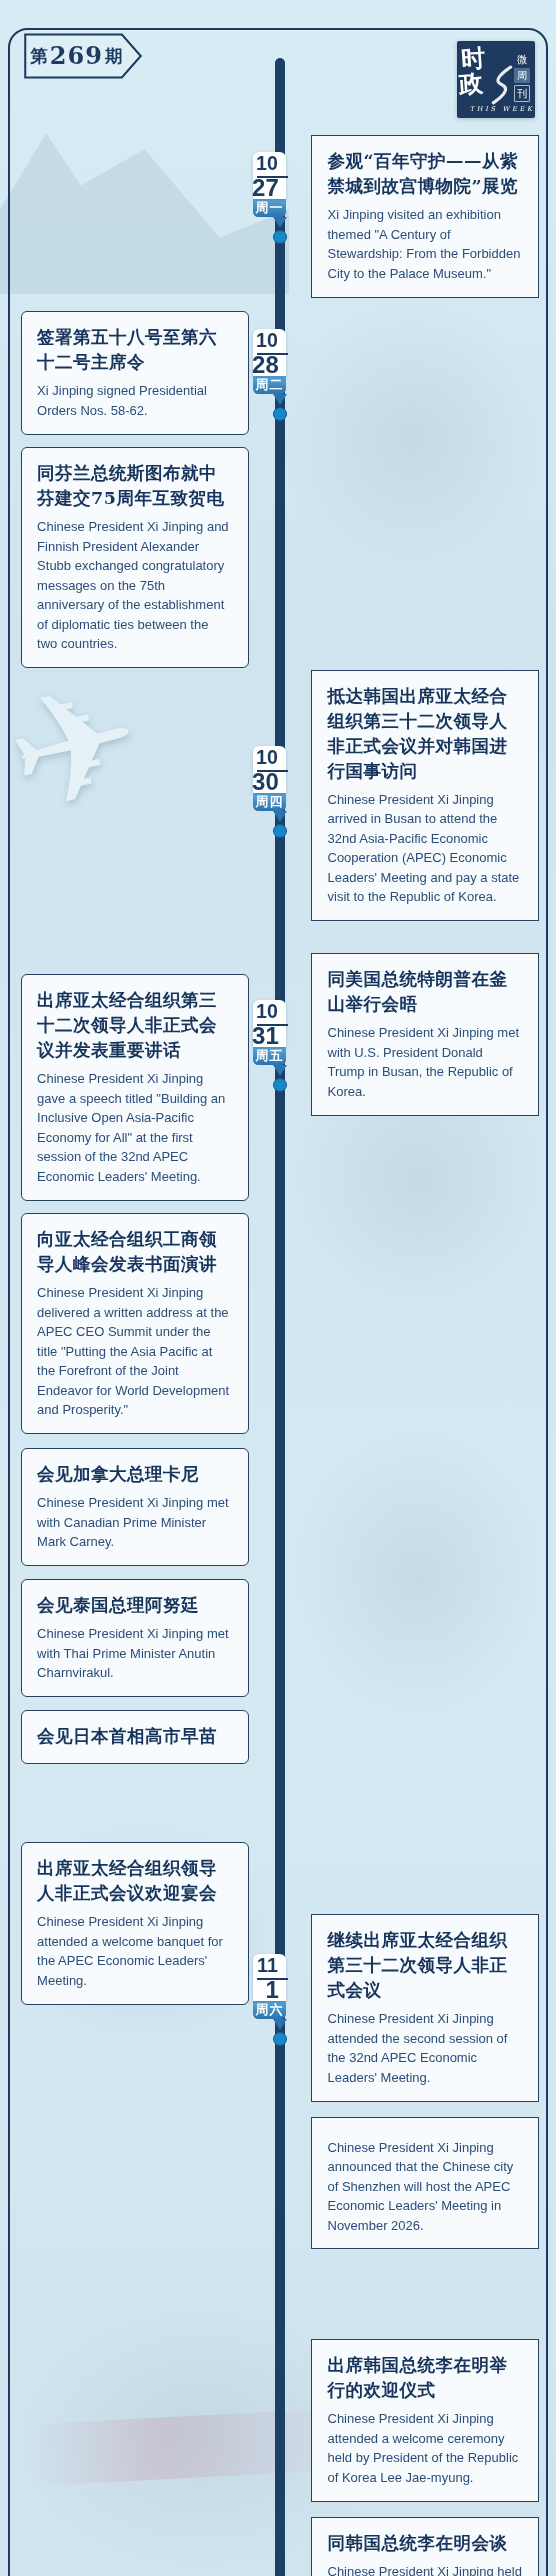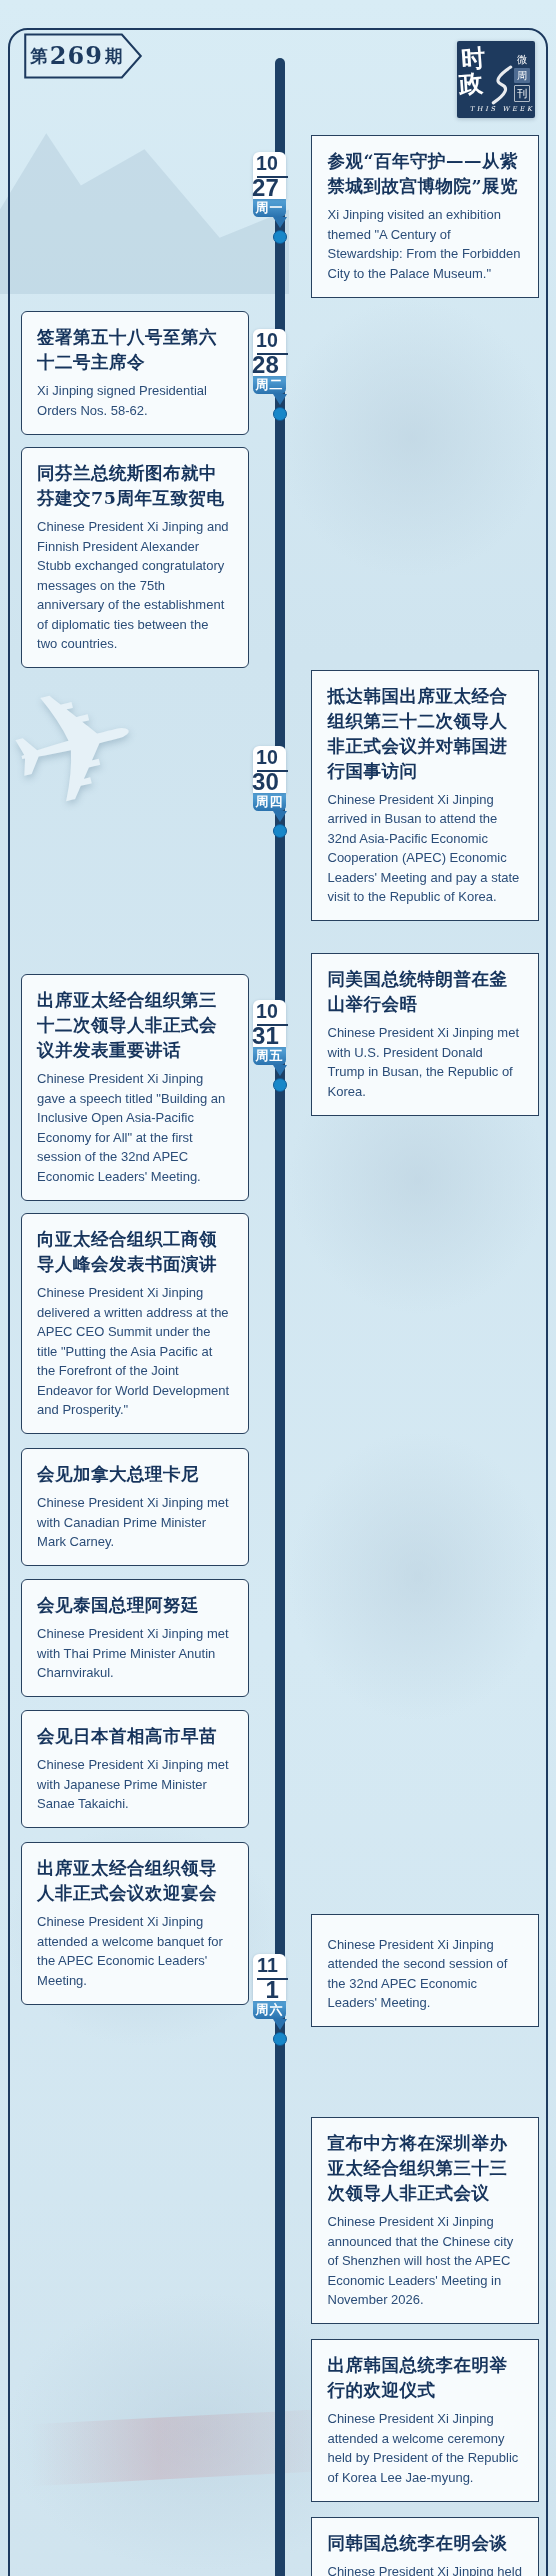--- a/index.html
+++ b/index.html
@@ -189,41 +189,40 @@
       <div class="card L" style="top: 1448px;">
         <h2 class="card-title">会见加拿大总理卡尼</h2>
         <p class="card-desc">Chinese President Xi Jinping met with Canadian Prime Minister Mark Carney.</p>
       </div>
       <div class="card L" style="top: 1579px;">
         <h2 class="card-title">会见泰国总理阿努廷</h2>
         <p class="card-desc">Chinese President Xi Jinping met with Thai Prime Minister Anutin Charnvirakul.</p>
       </div>
       <div class="card L" style="top: 1710px;">
         <h2 class="card-title">会见日本首相高市早苗</h2>
-        <p class="card-desc">Chinese President Xi Jinping met with Japanese Prime Minister Sanae Takaichi.</p>
       </div>
       <div class="card L" style="top: 1842px;">
         <h2 class="card-title">出席亚太经合组织领导人非正式会议欢迎宴会</h2>
         <p class="card-desc">Chinese President Xi Jinping attended a welcome banquet for the APEC Economic Leaders' Meeting.</p>
       </div>
       <div class="badge" style="top: 1954px;">
         <div class="top">
           <div class="month">11</div>
           <div class="bar"></div>
           <div class="day">1</div>
         </div>
         <div class="week">周六</div>
         <div class="ptr"></div>
         <div class="node"></div>
       </div>
       <div class="card R" style="top: 1914px;">
+        <h2 class="card-title">继续出席亚太经合组织第三十二次领导人非正式会议</h2>
         <p class="card-desc">Chinese President Xi Jinping attended the second session of the 32nd APEC Economic Leaders' Meeting.</p>
       </div>
       <div class="card R" style="top: 2117px;">
-        <h2 class="card-title">宣布中方将在深圳举办亚太经合组织第三十三次领导人非正式会议</h2>
         <p class="card-desc">Chinese President Xi Jinping announced that the Chinese city of Shenzhen will host the APEC Economic Leaders' Meeting in November 2026.</p>
       </div>
       <div class="card R" style="top: 2339px;">
         <h2 class="card-title">出席韩国总统李在明举行的欢迎仪式</h2>
         <p class="card-desc">Chinese President Xi Jinping attended a welcome ceremony held by President of the Republic of Korea Lee Jae-myung.</p>
       </div>
       <div class="card R" style="top: 2517px;">
         <h2 class="card-title">同韩国总统李在明会谈</h2>
         <p class="card-desc">Chinese President Xi Jinping held talks with President of the Republic of Korea Lee Jae-myung.</p>
       </div>

